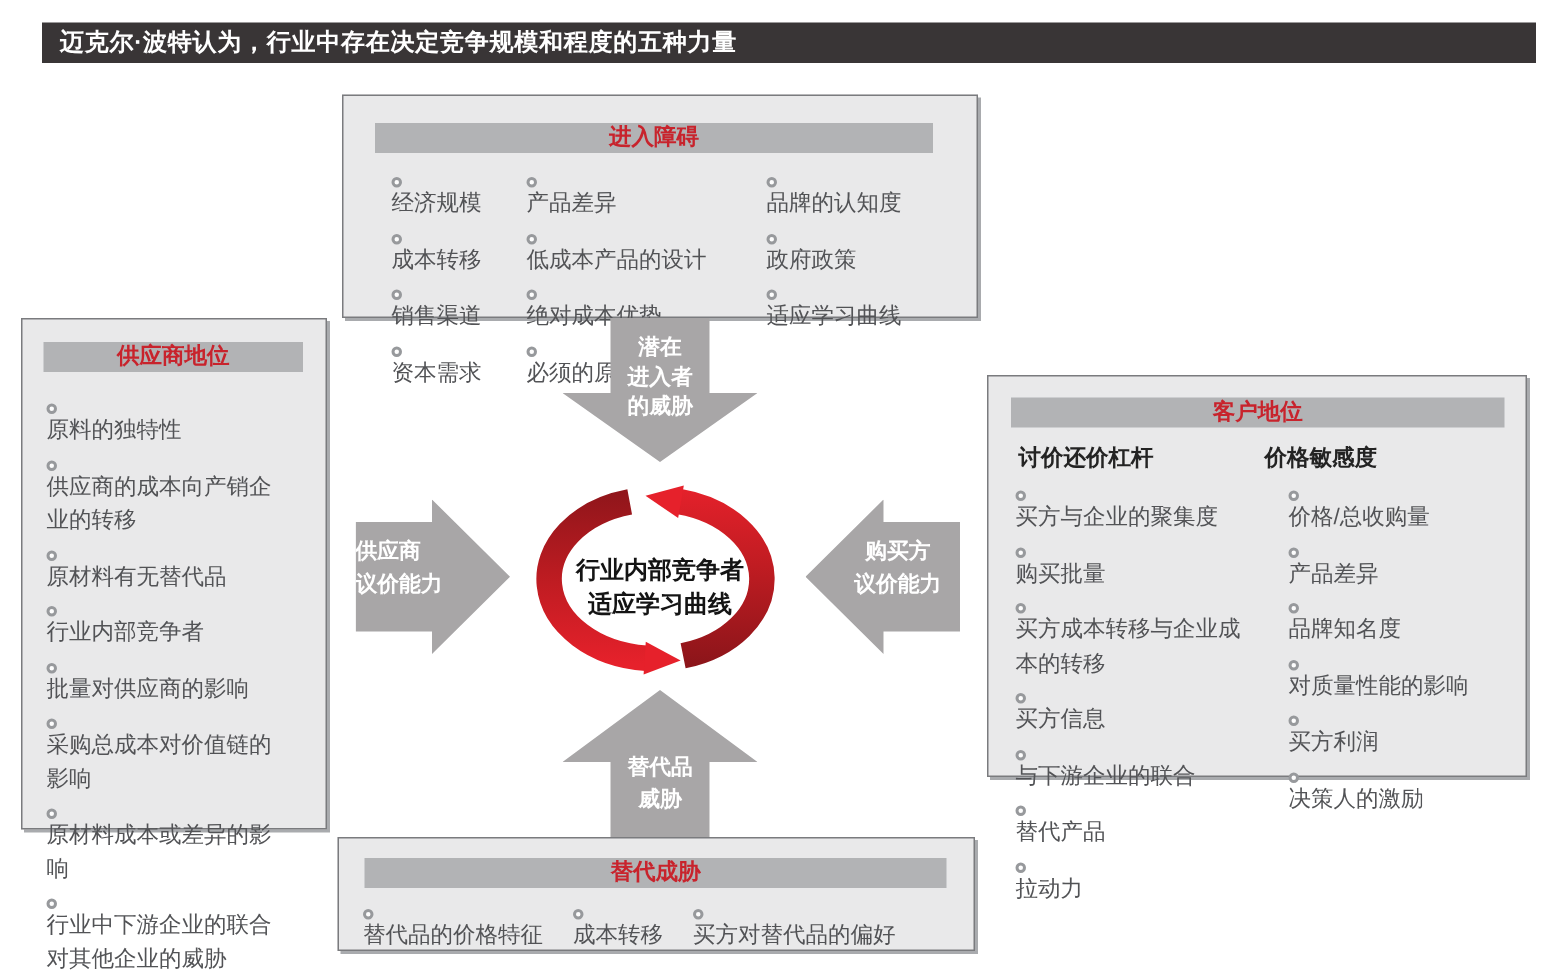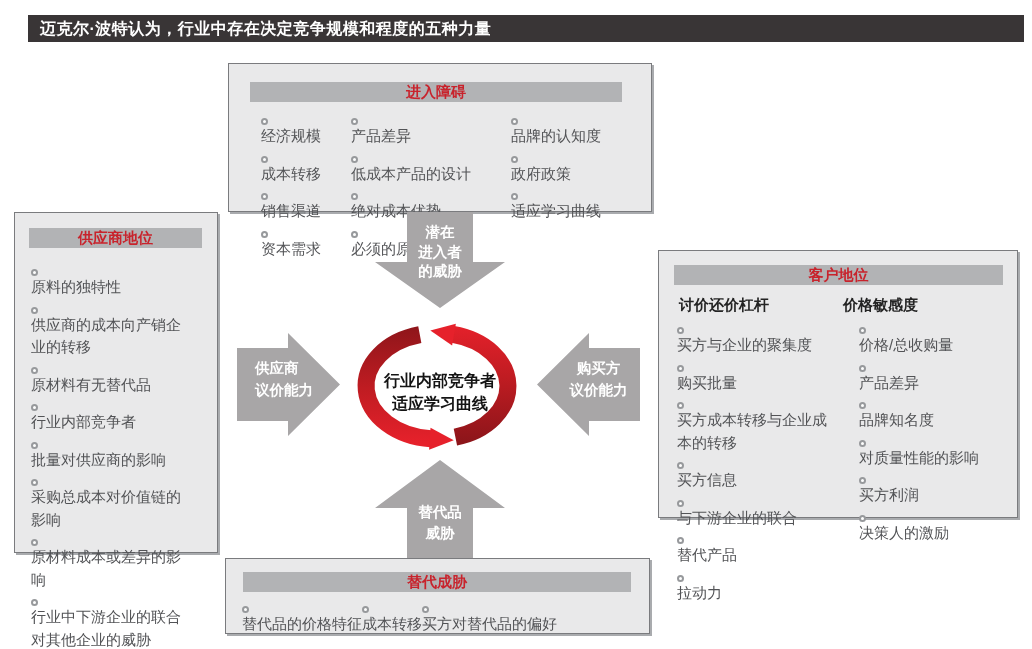--- a/index.html
+++ b/index.html
@@ -33,33 +33,33 @@
           box-sizing:border-box;margin:8px 6px 0 0;background:#fdfdfd;}
   #entry-col1{left:32px;top:46px;width:92px;}
   #entry-col2{left:122px;top:46px;width:172px;}
   #entry-col3{left:282px;top:46px;width:138px;}
   #supplier-list{left:16px;top:48px;width:156px;}
   .colhead{position:absolute;font-size:15px;font-weight:bold;color:#232323;}
   #cust-h1{left:20px;top:45px;}
   #cust-h2{left:184px;top:45px;}
   #cust-col1{left:18px;top:68px;width:158px;}
   #cust-col2{left:200px;top:68px;width:152px;}
-  #sub-list{left:16px;top:39px;display:flex;}
+  #sub-list{left:16px;top:39px;display:flex;gap:20px;}
 
   
   .garrow{position:absolute;background:#a8a6a7;color:#ffffff;font-weight:bold;
           box-sizing:border-box;}
   #arrow-top{left:375px;top:212px;width:130px;height:96px;text-align:center;
     font-size:14.5px;line-height:19.5px;padding-top:11px;
     clip-path:polygon(32px 0,98px 0,98px 50px,130px 50px,65px 96px,0 50px,32px 50px);}
   #arrow-bottom{left:375px;top:460px;width:130px;height:98px;text-align:center;
     font-size:14.5px;line-height:21px;padding-top:42px;
     clip-path:polygon(65px 0,130px 48px,98px 48px,98px 98px,32px 98px,32px 48px,0 48px);}
   #arrow-left{left:237px;top:333px;width:103px;height:103px;
-    font-size:14.5px;line-height:22px;padding:24px 0 0 18px;
+    font-size:14.5px;line-height:22px;padding:24px 0 0 0;
     clip-path:polygon(0 15px,51px 15px,51px 0,103px 51.5px,51px 103px,51px 88px,0 88px);}
   #arrow-right{left:537px;top:333px;width:103px;height:103px;text-align:center;
     font-size:14.5px;line-height:22px;padding:24px 0 0 20px;
     clip-path:polygon(103px 15px,52px 15px,52px 0,0 51.5px,52px 103px,52px 88px,103px 88px);}
 
   
   #cycle-svg{position:absolute;left:340px;top:315px;width:200px;height:150px;}
   .center-label{position:absolute;left:357px;top:369px;width:166px;text-align:center;
                 font-size:16px;font-weight:bold;color:#141414;line-height:23px;}
 </style>

